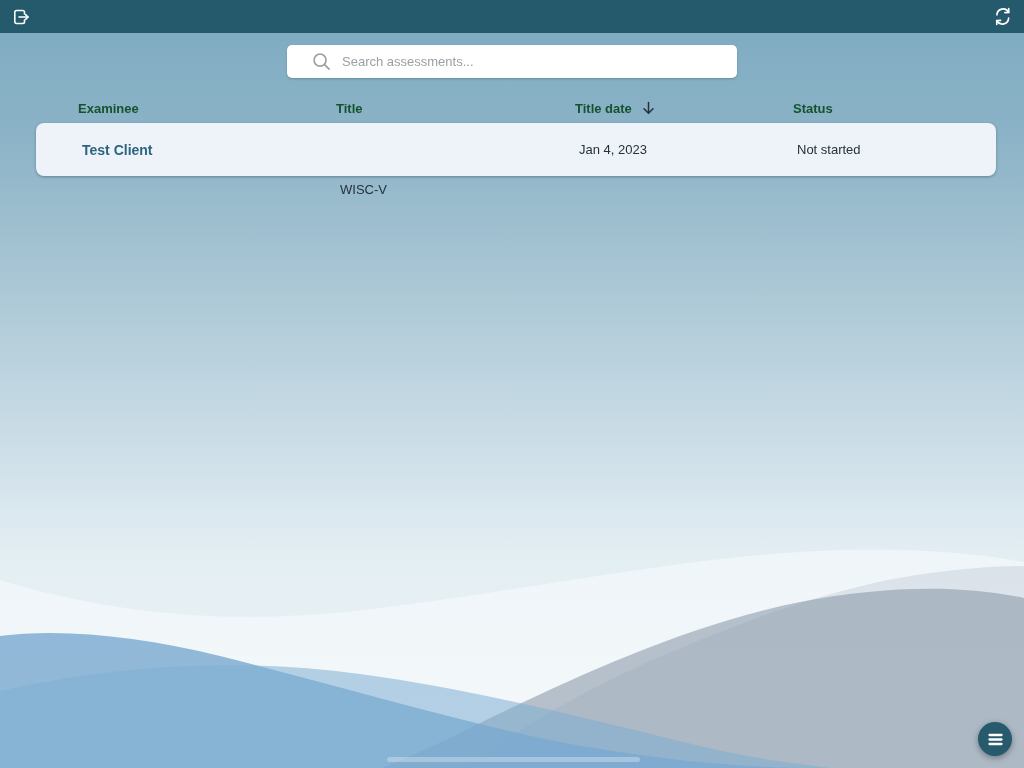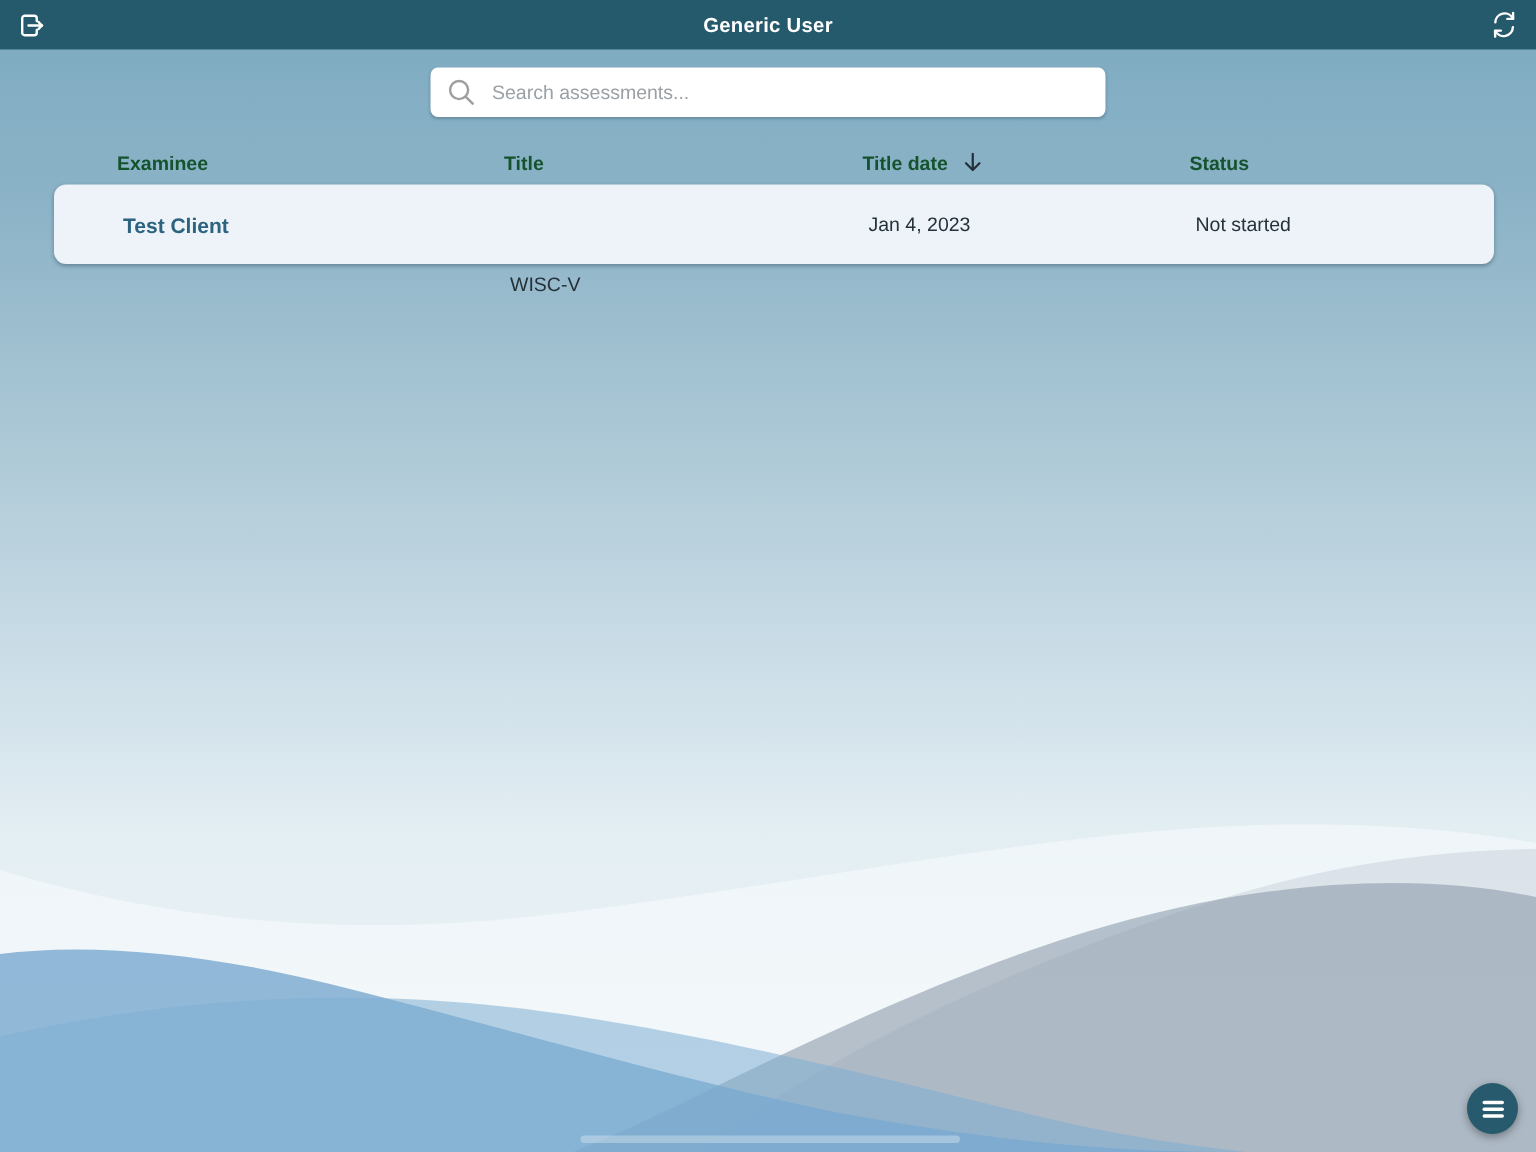--- a/index.html
+++ b/index.html
@@ -31,21 +31,21 @@
   }
   .appbar-title{
     position:absolute;left:0;right:0;text-align:center;
     color:#FFFFFF;font-size:13.5px;font-weight:600;letter-spacing:.2px;pointer-events:none;
   }
 
   
   .search-box{
     position:absolute;left:287px;top:45px;width:450px;height:33px;box-sizing:border-box;
     background:#FFFFFF;border-radius:5px;display:flex;align-items:center;
-    padding:0 10px;gap:8px;box-shadow:0 1px 2px rgba(20,40,60,.25);z-index:4;
+    padding:0 24px;gap:8px;box-shadow:0 1px 2px rgba(20,40,60,.25);z-index:4;
   }
   .search-box input{
     flex:1;border:none;outline:none;background:transparent;
     font-family:"Liberation Sans", sans-serif;font-size:13px;color:#333;
   }
   .search-box input::placeholder{color:#9AA0A5;}
 
   
   .table-headers{position:absolute;top:95px;left:0;width:1024px;height:26px;z-index:3;}
   .th{
@@ -87,21 +87,20 @@
   </svg>
 
   <header class="appbar">
     <button class="icon-btn" title="">
       <svg width="20" height="20" viewBox="0 0 20 20" fill="none" stroke="#FFFFFF" stroke-width="1.6" stroke-linecap="round" stroke-linejoin="round">
         <path d="M13.5 7 V5.2 a1.7 1.7 0 0 0 -1.7 -1.7 H5.5 a1.7 1.7 0 0 0 -1.7 1.7 v9.6 a1.7 1.7 0 0 0 1.7 1.7 h6.3 a1.7 1.7 0 0 0 1.7 -1.7 V13"></path>
         <path d="M8 10 h9"></path>
         <path d="M14.6 7.6 L17 10 l-2.4 2.4"></path>
       </svg>
     </button>
-    <div class="appbar-title">Generic User</div>
     <button class="icon-btn" title="">
       <svg width="21" height="21" viewBox="0 0 21 21" fill="none" stroke="#FFFFFF" stroke-width="1.6" stroke-linecap="round" stroke-linejoin="round">
         <path d="M4.9 8.9 A6.2 6.2 0 0 1 16.6 6.3"></path>
         <path d="M16.7 2.6 l0.1 3.9 -3.9 0.1"></path>
         <path d="M16.6 12.1 A6.2 6.2 0 0 1 4.9 14.7"></path>
         <path d="M4.8 18.4 l-0.1 -3.9 3.9 -0.1"></path>
       </svg>
     </button>
   </header>
 

